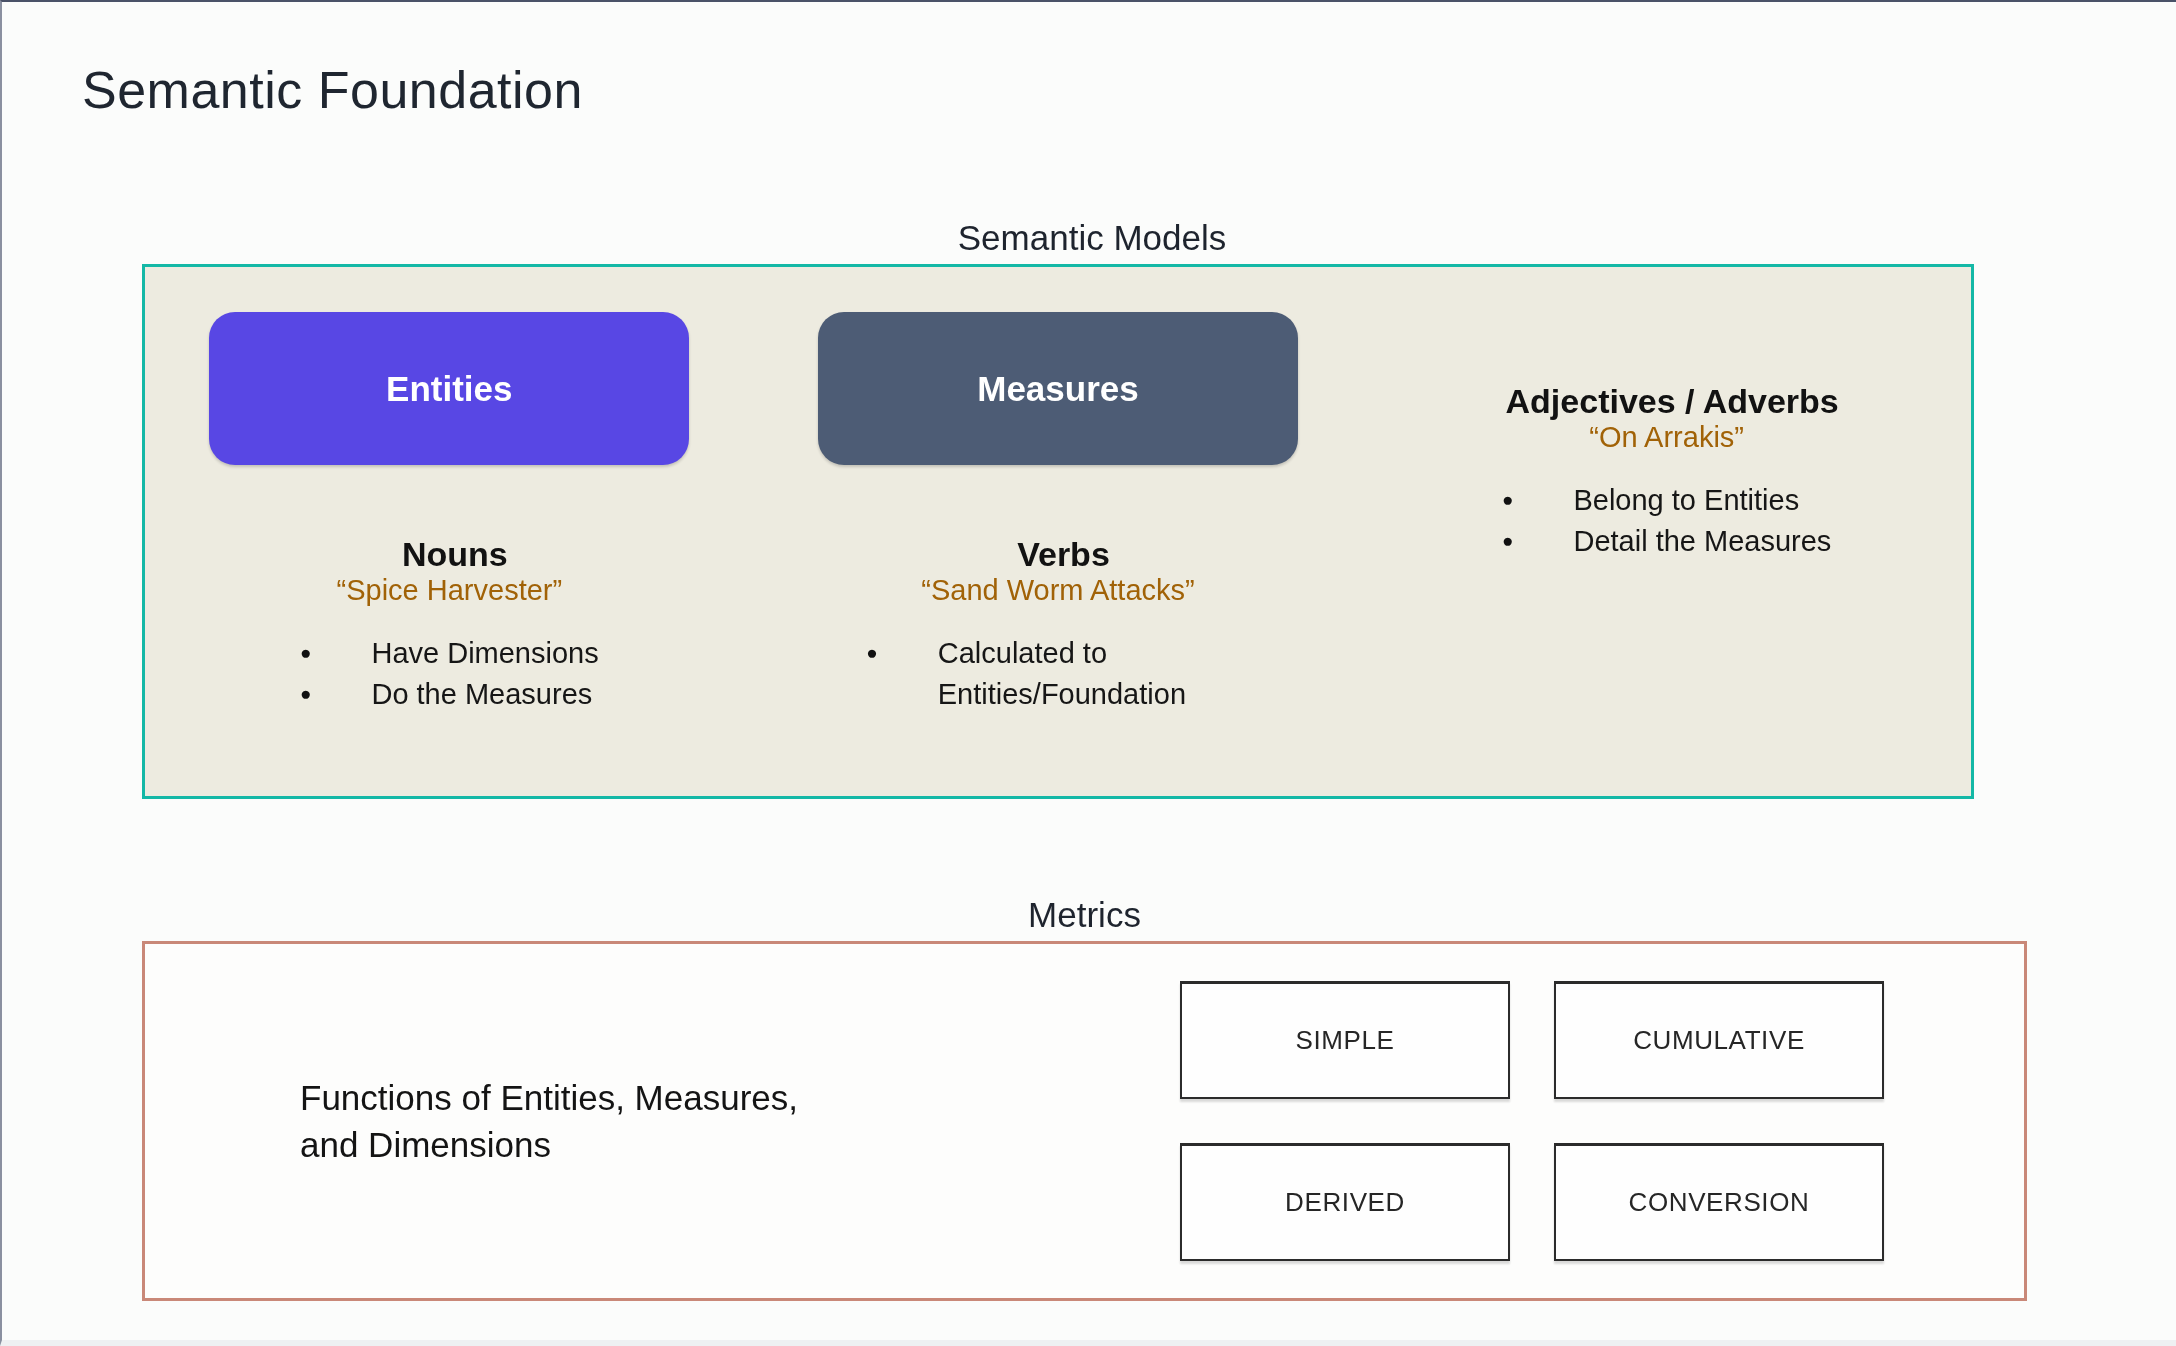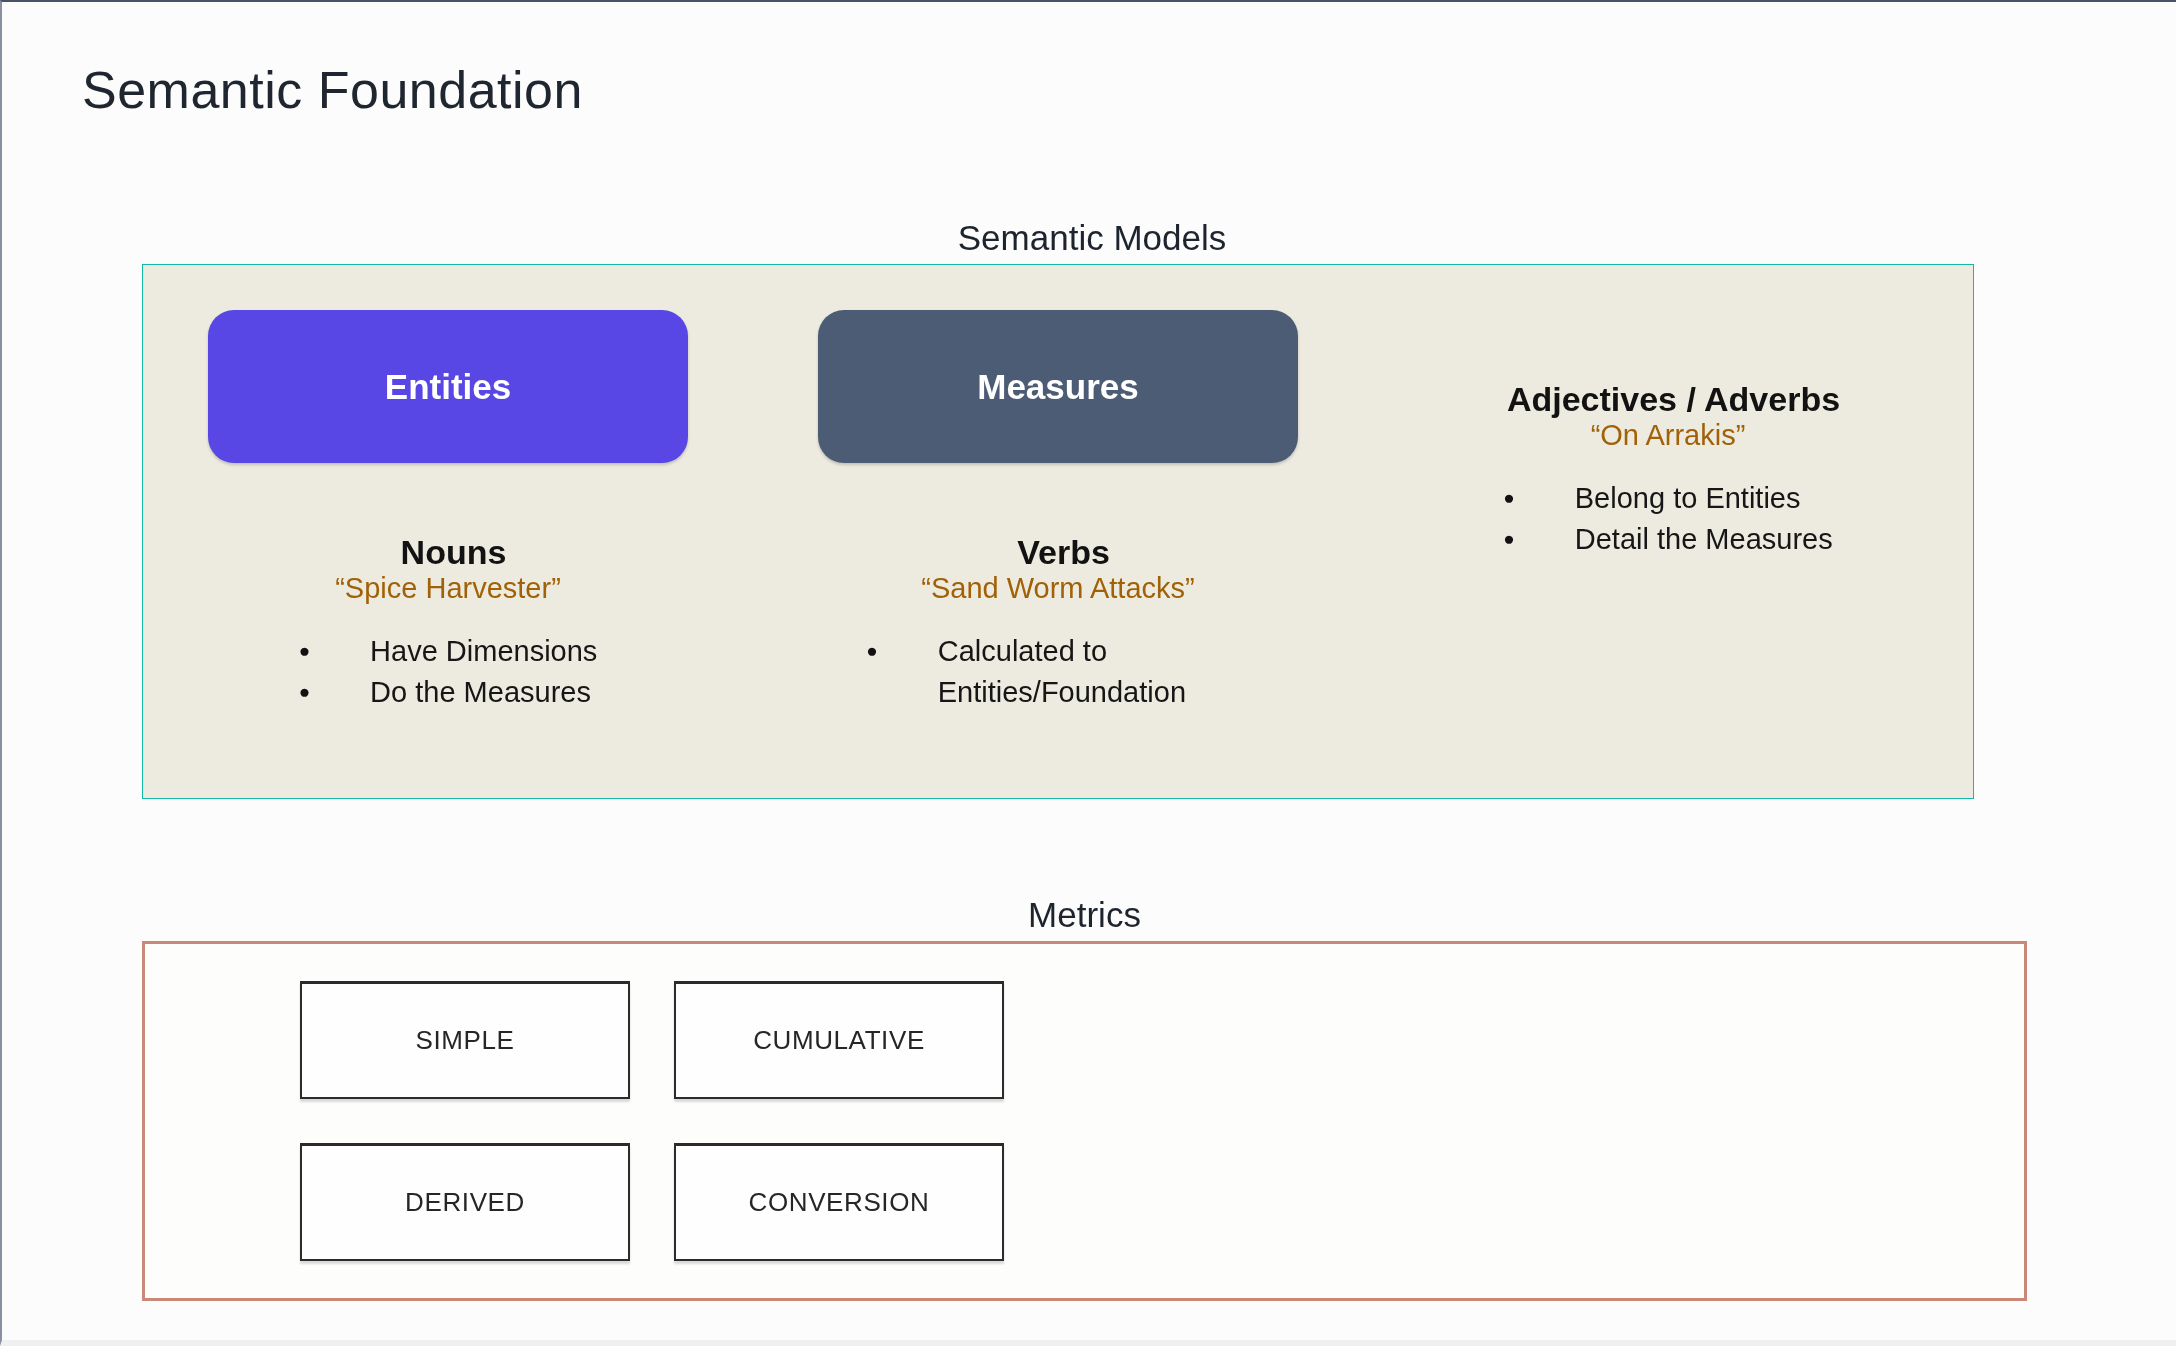--- a/index.html
+++ b/index.html
@@ -27,21 +27,21 @@
     color: #1e242e;
     width: 1900px;
     margin-left: 140px;
   }
   .sm-heading { margin-top: 98px; margin-bottom: 6px; }
   .sm-box {
     margin-left: 140px;
     width: 1832px;
     height: 535px;
     background: #edebe0;
-    border: 1px solid #14b8a6;
+    border: 3px solid #14b8a6;
     display: grid;
     grid-template-columns: 1fr 1fr 1fr;
     padding-top: 45px;
   }
   .sm-col { text-align: center; }
   .pill {
     width: 480px;
     height: 153px;
     margin: 0 auto;
     border-radius: 26px;
@@ -176,20 +176,24 @@
         </ul>
       </div>
 
     </div>
   </section>
 
   <section>
     <h2 class="section-heading metrics-heading">Metrics</h2>
 
     <div class="metrics-box">
+      <p class="metrics-desc">
+        <span>Functions of Entities, Measures,</span><br>
+        <span>and Dimensions</span>
+      </p>
 
       <div class="metrics-grid">
         <div class="metric-cell">SIMPLE</div>
         <div class="metric-cell">CUMULATIVE</div>
         <div class="metric-cell">DERIVED</div>
         <div class="metric-cell">CONVERSION</div>
       </div>
     </div>
   </section>
 

